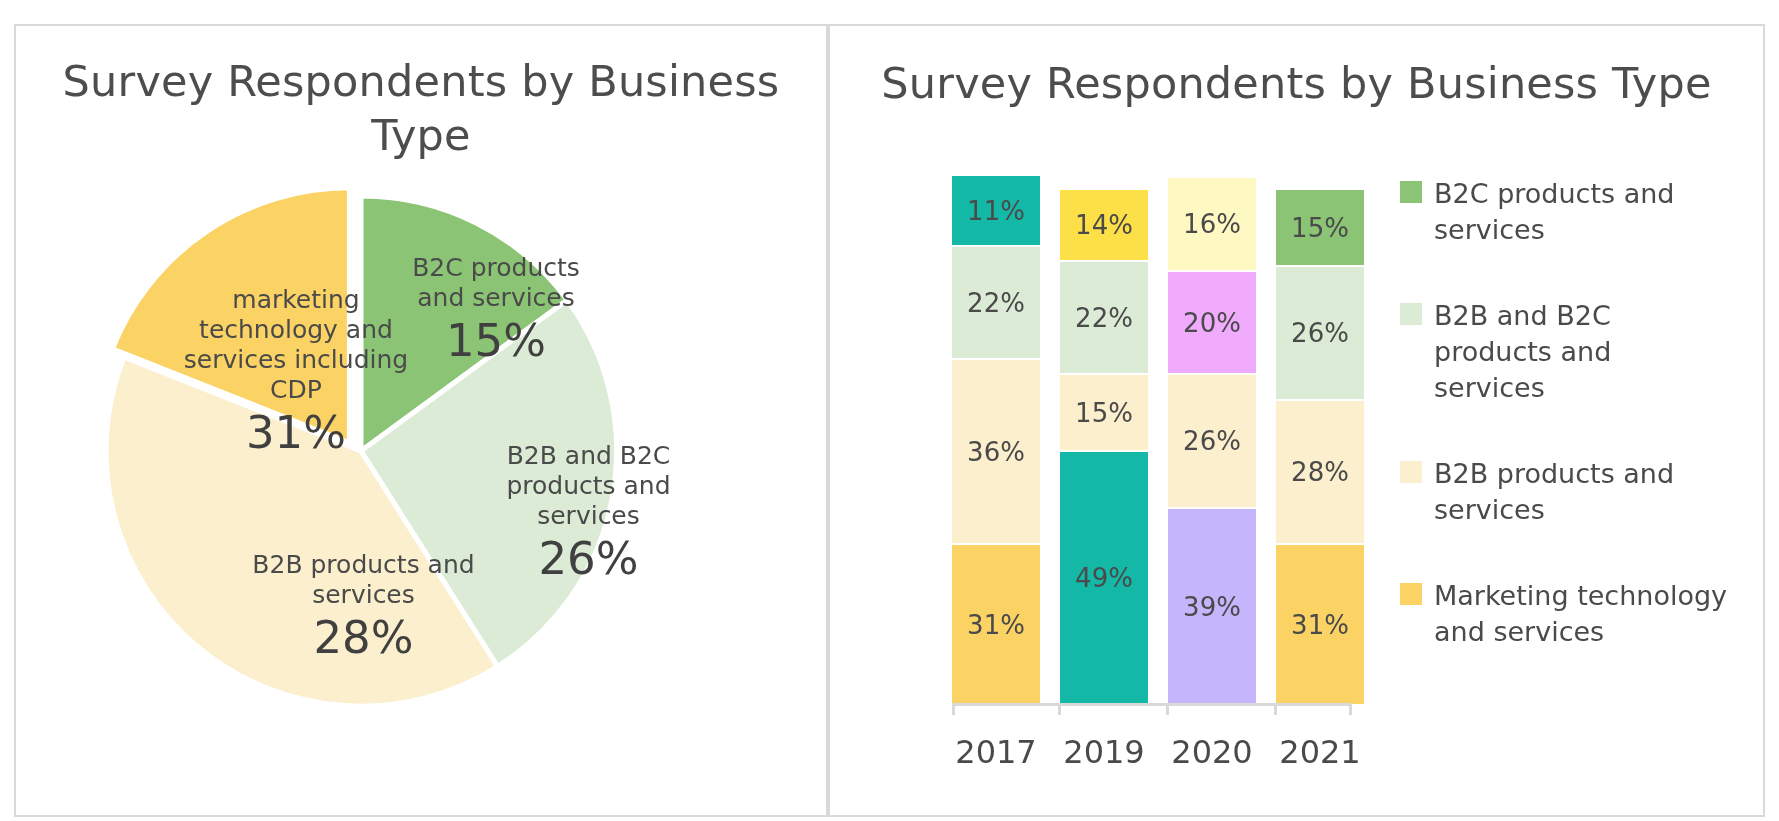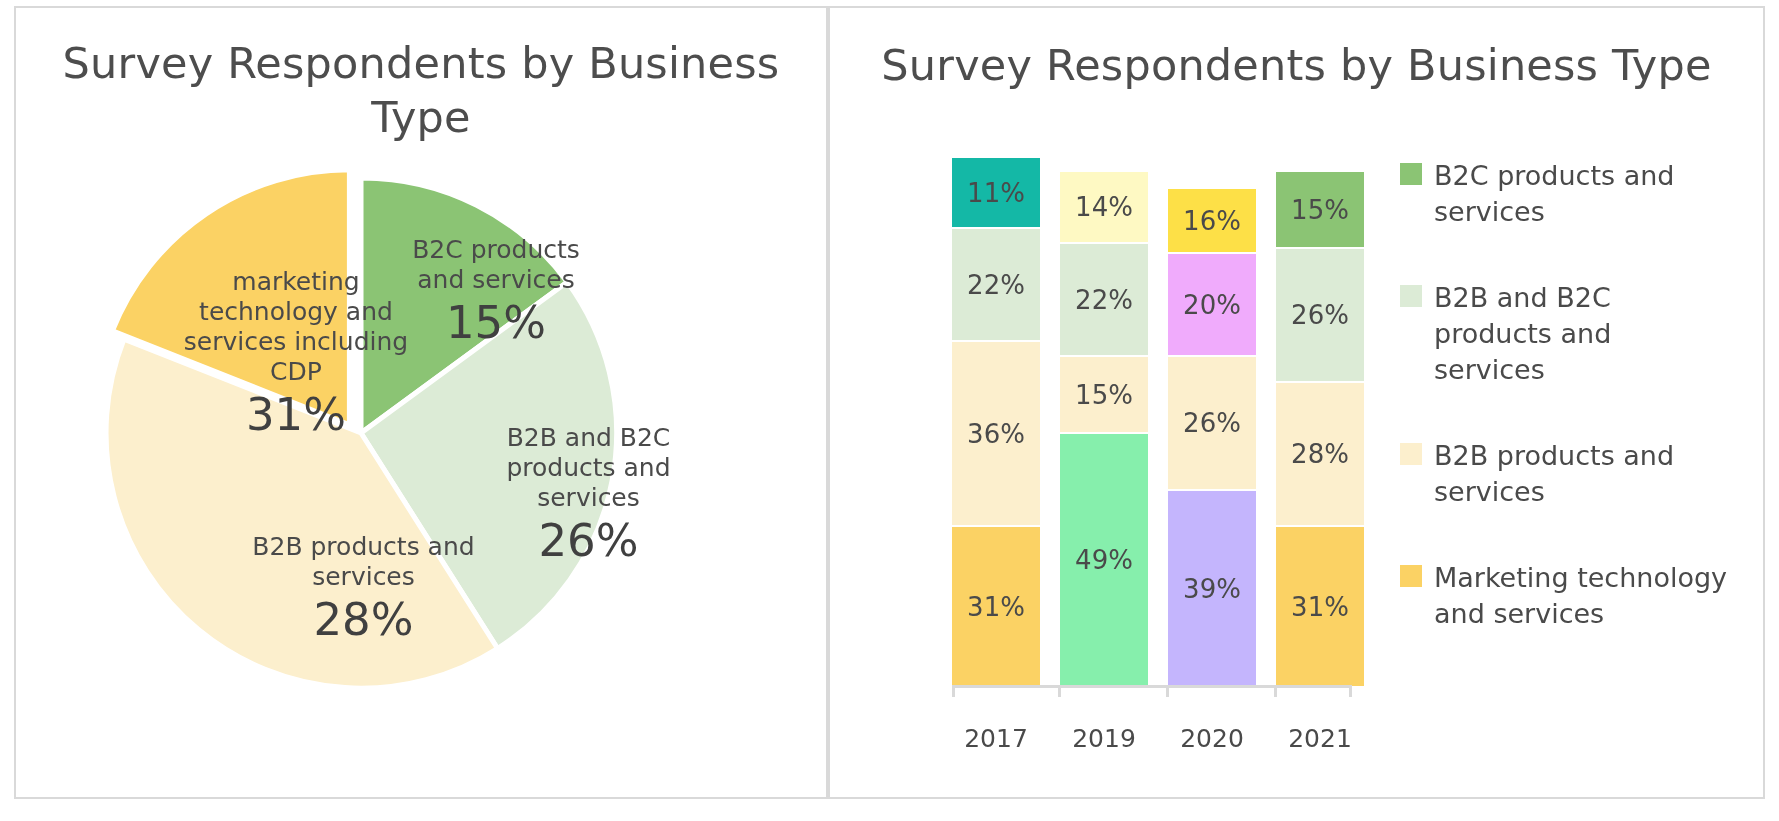--- a/index.html
+++ b/index.html
@@ -6,21 +6,21 @@
   body{
     width:1779px;height:821px;
     background:#ffffff;
     font-family:"DejaVu Sans","Liberation Sans",sans-serif;
     overflow:hidden;
   }
   .stage{position:relative;width:1779px;height:821px;background:#ffffff;}
 
   
   .panel{
-    position:absolute;top:6px;height:793px;
+    position:absolute;top:24px;height:793px;
     background:#ffffff;
     border:2px solid #d9d9d9;
     box-sizing:border-box;
   }
   #panel-pie{left:14px;width:814px;border-right:2px solid #d9d9d9;}
   #panel-bar{left:828px;width:937px;}
 
   .chart-title{
     position:absolute;left:0;right:0;
     text-align:center;
@@ -74,21 +74,21 @@
     text-align:center;
     font-size:26px;
     color:#4a4a4a;
   }
   #axis-line{
     position:absolute;left:0;bottom:25px;width:400px;height:3px;background:#d9d9d9;
   }
   .tick{position:absolute;bottom:16px;width:3px;height:10px;background:#d9d9d9;}
   .xlab{
     position:absolute;bottom:-40px;width:110px;text-align:center;
-    font-size:25px;color:#4a4a4a;
+    font-size:32px;color:#4a4a4a;
   }
 
   
   #legend{position:absolute;left:570px;top:150px;width:330px;}
   .leg-item{display:flex;align-items:flex-start;margin-bottom:50px;}
   .leg-swatch{
     width:22px;height:22px;flex:0 0 22px;margin-top:5px;margin-right:12px;
   }
   .leg-text{
     font-size:27px;line-height:36px;color:#4a4a4a;
@@ -154,36 +154,36 @@
         </div>
         <div class="seg" style="background:#FCEFCD;height:185px;padding-left:46px;">
           <span>36%</span>
         </div>
         <div class="seg" style="background:#FBD264;height:159px;">
           <span>31%</span>
         </div>
       </div>
 
       <div class="bar-col" style="left:108px;">
-        <div class="seg" style="background:#fef9c3;height:72px;">
+        <div class="seg" style="background:#fde047;height:72px;">
           <span>14%</span>
         </div>
         <div class="seg" style="background:#DCEBD6;height:113px;">
           <span>22%</span>
         </div>
         <div class="seg" style="background:#FCEFCD;height:77px;">
           <span>15%</span>
         </div>
-        <div class="seg" style="background:#86efac;height:252px;">
+        <div class="seg" style="background:#14b8a6;height:252px;">
           <span>49%</span>
         </div>
       </div>
 
       <div class="bar-col" style="left:216px;">
-        <div class="seg" style="background:#fde047;height:65px;">
+        <div class="seg" style="background:#fef9c3;height:94px;">
           <span>16%</span>
         </div>
         <div class="seg" style="background:#f0abfc;height:103px;">
           <span>20%</span>
         </div>
         <div class="seg" style="background:#FCEFCD;height:134px;">
           <span>26%</span>
         </div>
         <div class="seg" style="background:#c4b5fd;height:195px;">
           <span>39%</span>

